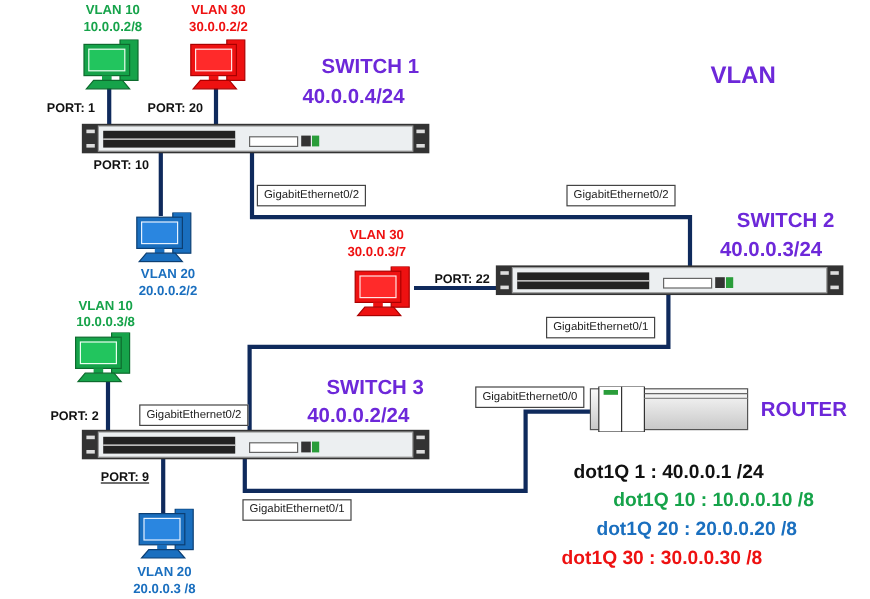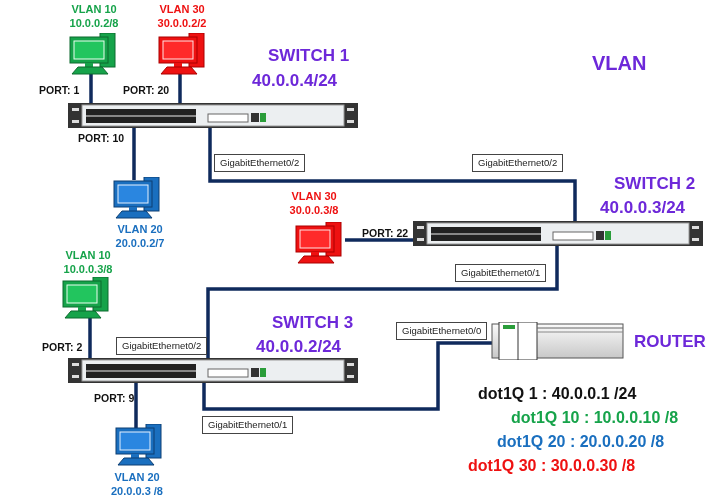--- a/index.html
+++ b/index.html
@@ -172,41 +172,41 @@
 <div class="lbl green" style="left:64px;top:2px;width:60px;">
   <div>VLAN 10</div>
   <div>10.0.0.2/8</div>
 </div>
 <div class="lbl red" style="left:152px;top:2px;width:60px;">
   <div>VLAN 30</div>
   <div>30.0.0.2/2</div>
 </div>
 <div class="lbl blue" style="left:110px;top:222px;width:60px;">
   <div>VLAN 20</div>
-  <div>20.0.0.2/7</div>
+  <div>20.0.0.2/2</div>
 </div>
 <div class="lbl red" style="left:284px;top:189px;width:60px;">
   <div>VLAN 30</div>
-  <div>30.0.0.3/8</div>
+  <div>30.0.0.3/7</div>
 </div>
 <div class="lbl green" style="left:58px;top:248px;width:60px;">
   <div>VLAN 10</div>
   <div>10.0.0.3/8</div>
 </div>
 <div class="lbl blue" style="left:104px;top:470px;width:66px;">
   <div>VLAN 20</div>
   <div>20.0.0.3 /8</div>
 </div>
 
 <div class="port" style="left:39px;top:84px;">PORT: 1</div>
 <div class="port" style="left:123px;top:84px;">PORT: 20</div>
 <div class="port" style="left:78px;top:132px;">PORT: 10</div>
 <div class="port" style="left:362px;top:227px;">PORT: 22</div>
 <div class="port" style="left:42px;top:341px;">PORT: 2</div>
-<div class="port" style="left:94px;top:392px;">PORT: 9</div>
+<div class="port" style="left:84px;top:392px;text-decoration:underline;">PORT: 9</div>
 
 <div class="ifbox" style="left:214px;top:154px;">GigabitEthernet0/2</div>
 <div class="ifbox" style="left:472px;top:154px;">GigabitEthernet0/2</div>
 <div class="ifbox" style="left:455px;top:264px;">GigabitEthernet0/1</div>
 <div class="ifbox" style="left:116px;top:337px;">GigabitEthernet0/2</div>
 <div class="ifbox" style="left:202px;top:416px;">GigabitEthernet0/1</div>
 <div class="ifbox" style="left:396px;top:322px;">GigabitEthernet0/0</div>
 
 <div class="legend black" style="left:478px;top:382px;">dot1Q 1 : 40.0.0.1 /24</div>
 <div class="legend green" style="left:464px;top:406px;margin-left:47px;">dot1Q 10 : 10.0.0.10 /8</div>

